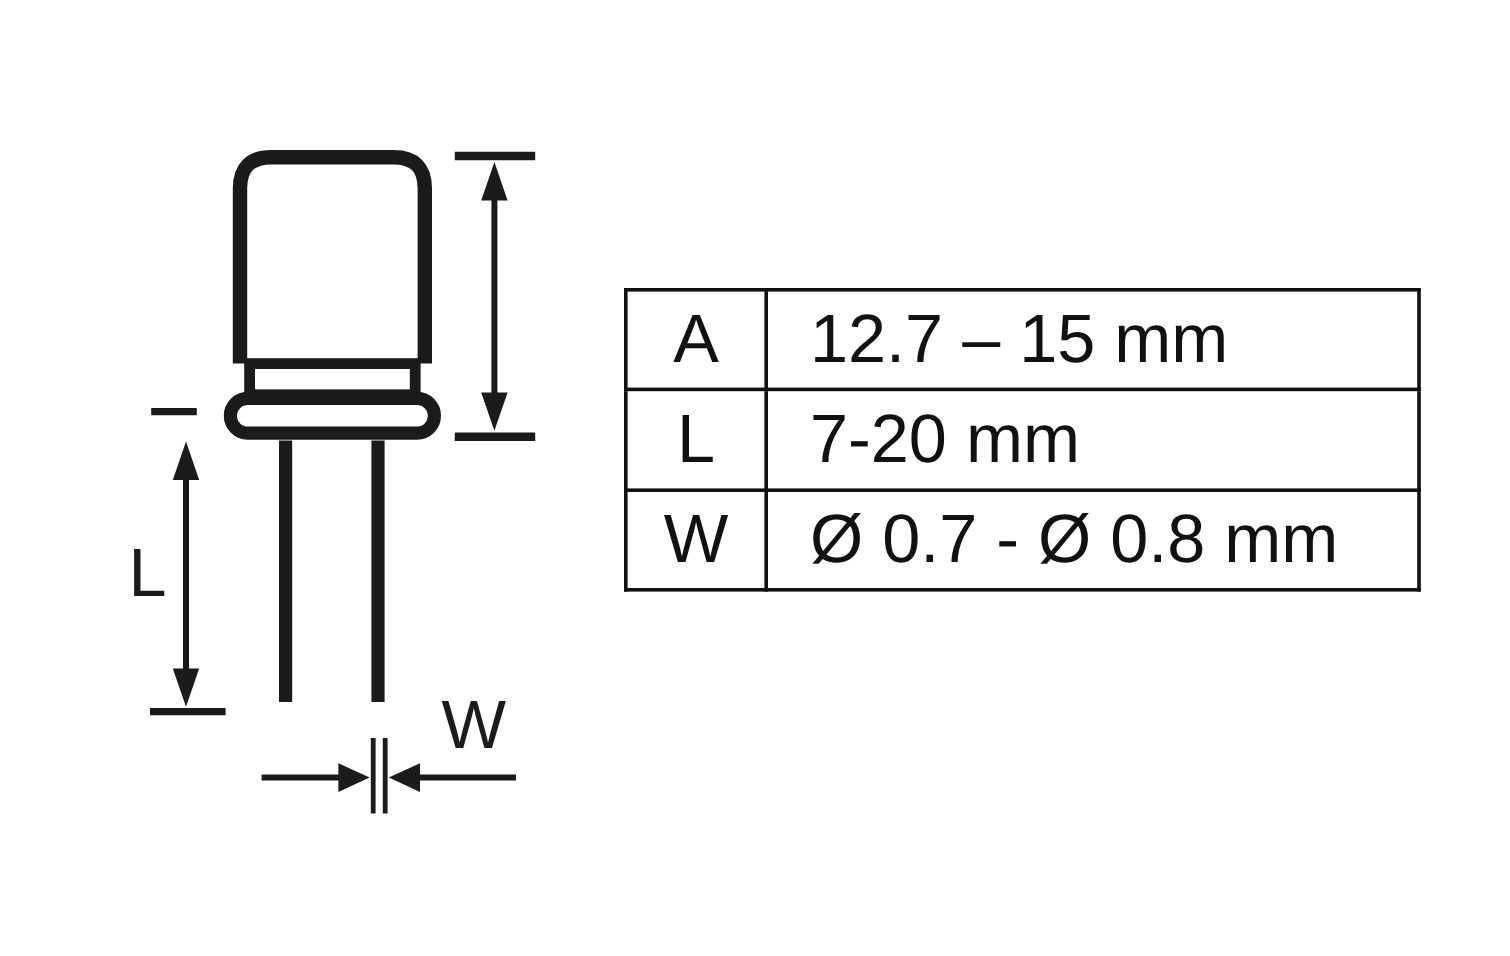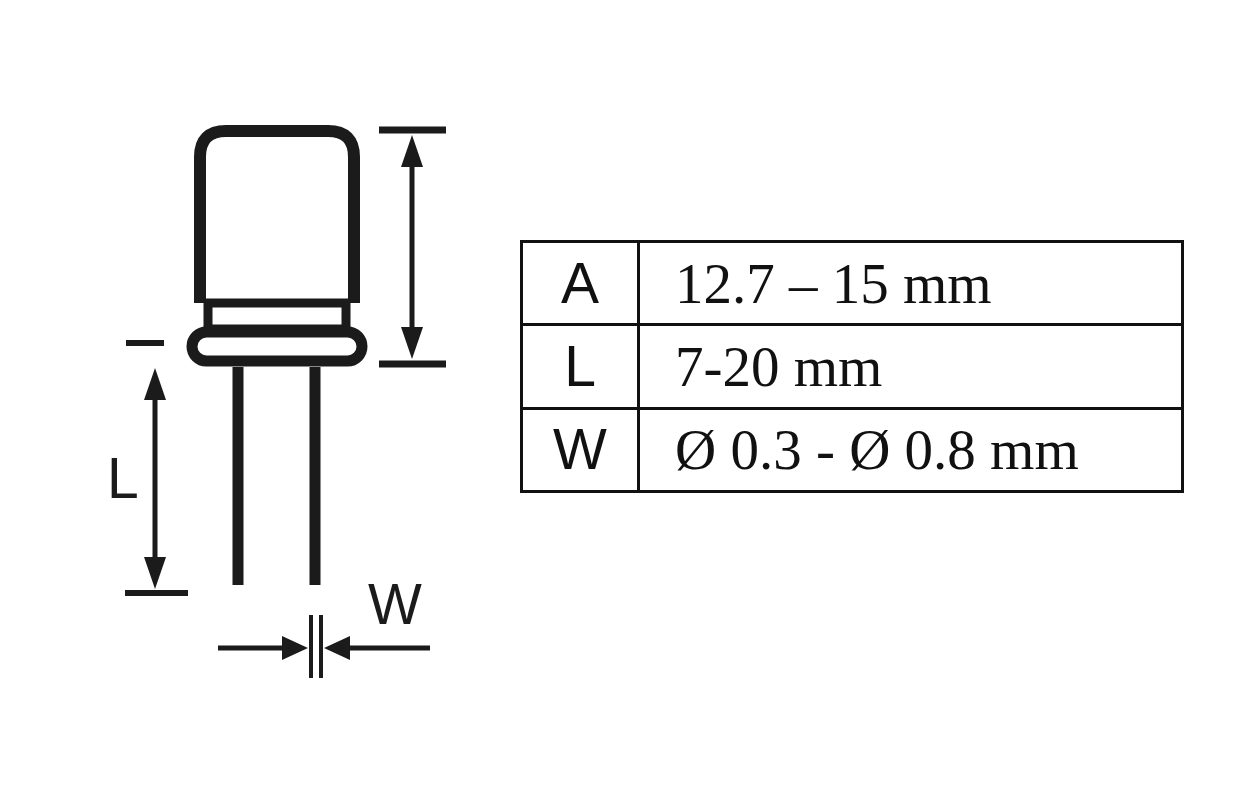--- a/index.html
+++ b/index.html
@@ -48,21 +48,20 @@
     white-space: nowrap;
     overflow: hidden;
   }
   table.dims td.key {
     width: 112px;
     text-align: center;
   }
   table.dims td.val {
     padding-left: 35px;
     text-align: left;
-    font-family: Liberation Serif, serif;
   }
 </style>
 </head>
 <body>
 
 <div id="stage">
 
   <svg id="diagram-svg" width="1258" height="797" viewBox="0 0 1258 797" fill="none" stroke="#1b1b1b" stroke-linecap="butt">
 
     <g>
@@ -118,18 +117,18 @@
       <tr>
         <td class="key">A</td>
         <td class="val">12.7 – 15 mm</td>
       </tr>
       <tr>
         <td class="key">L</td>
         <td class="val">7-20 mm</td>
       </tr>
       <tr>
         <td class="key">W</td>
-        <td class="val">Ø 0.3 - Ø 0.8 mm</td>
+        <td class="val">Ø 0.7 - Ø 0.8 mm</td>
       </tr>
     </tbody>
   </table>
 
 </div>
 
 </body></html>

